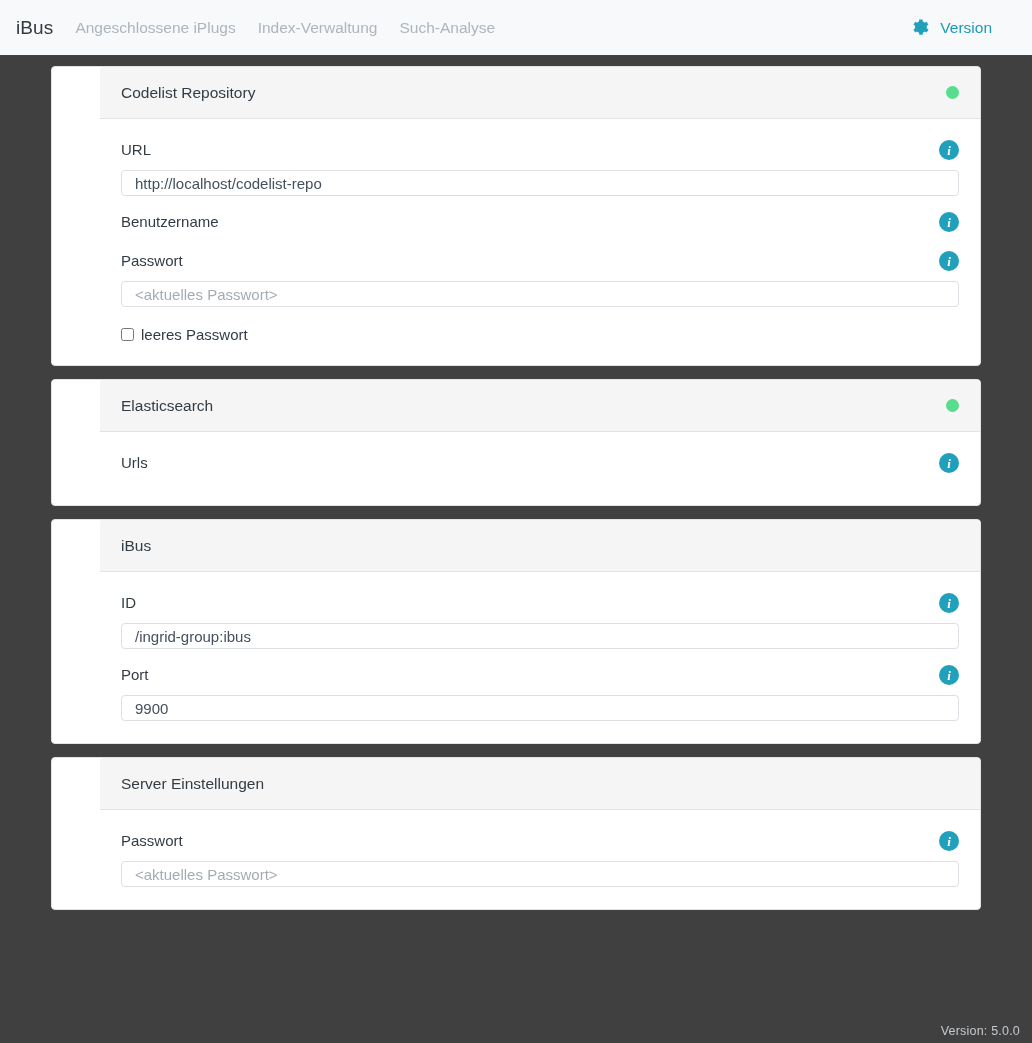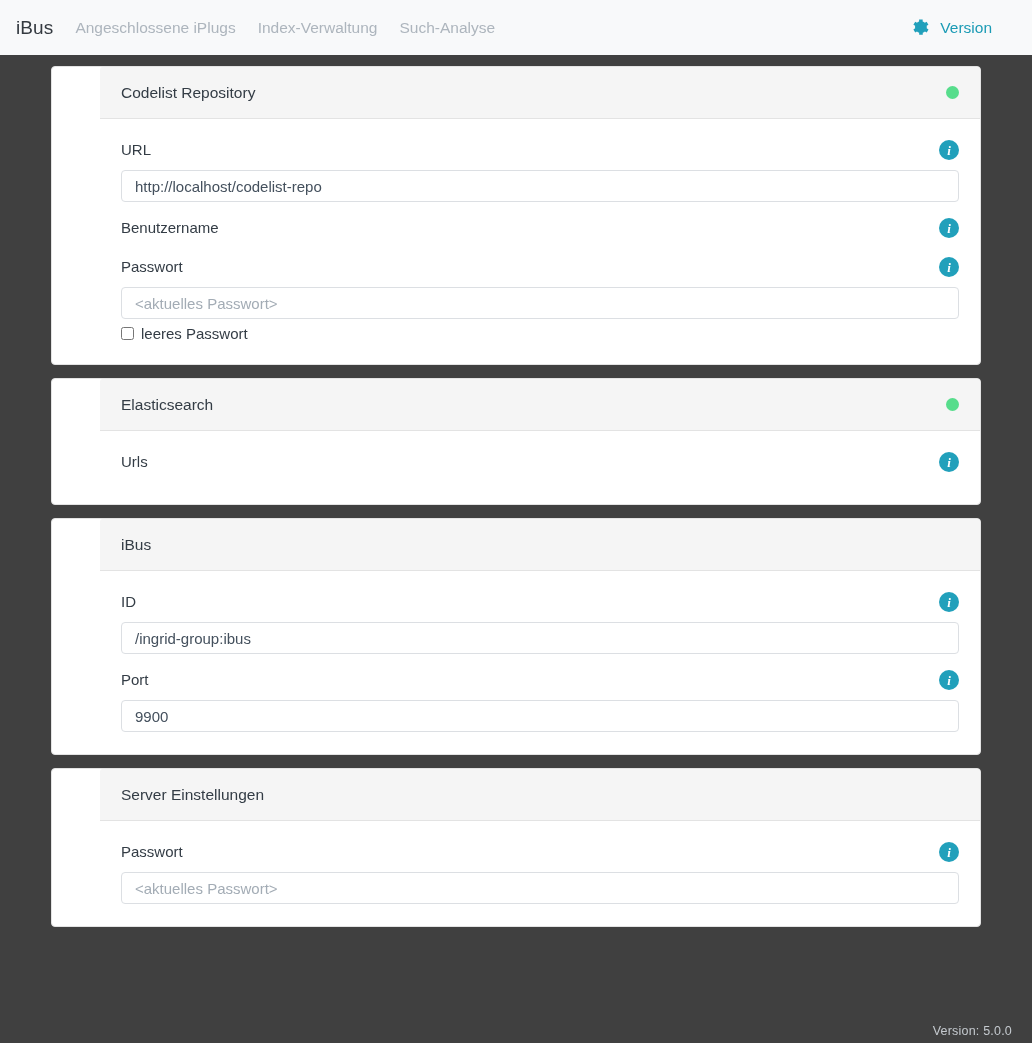--- a/index.html
+++ b/index.html
@@ -114,46 +114,46 @@
     font-family: "Liberation Serif", serif;
     display: flex;
     align-items: center;
     justify-content: center;
     cursor: pointer;
     line-height: 1;
   }
   .form-input {
     display: block;
     width: 100%;
-    height: 32px;
+    height: 26px;
     border: 1px solid #dcdfe3;
     border-radius: 4px;
     background: #fff;
     font-family: "Liberation Sans", sans-serif;
     font-size: 15px;
     color: #44505d;
     padding: 0 13px;
     outline: none;
   }
   .form-input::placeholder { color: #a3acb5; }
 
   .check-row {
     display: flex;
     align-items: center;
     gap: 7px;
-    margin-top: 6px;
+    margin-top: 19px;
   }
   .check-row input[type=checkbox] {
     width: 13px; height: 13px; margin: 0; cursor: pointer;
   }
   .check-label { font-size: 15px; color: #333c45; cursor: pointer; }
 
   .version {
     position: absolute;
-    right: 20px;
+    right: 12px;
     bottom: 5px;
     font-size: 12.5px;
     color: #c4c9ce;
     letter-spacing: .2px;
   }
 </style>
 </head>
 <body>
 
 <div class="page">

